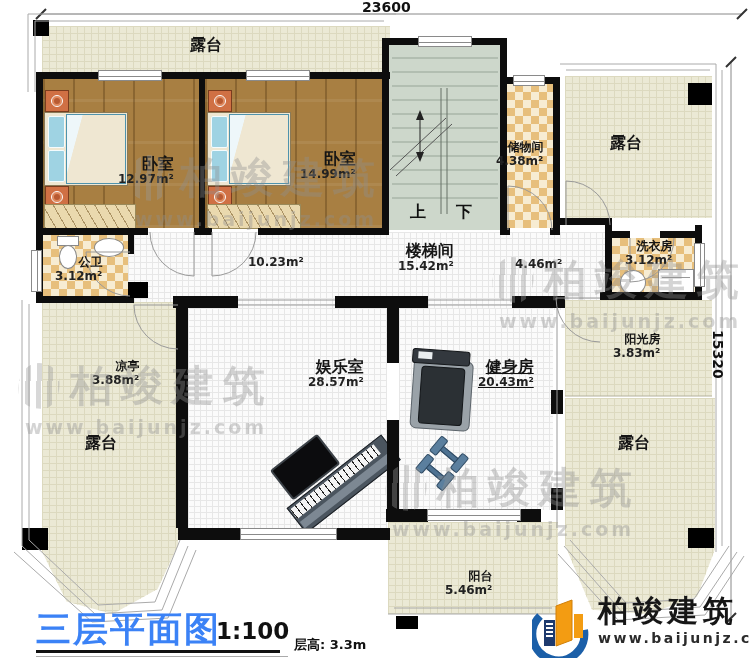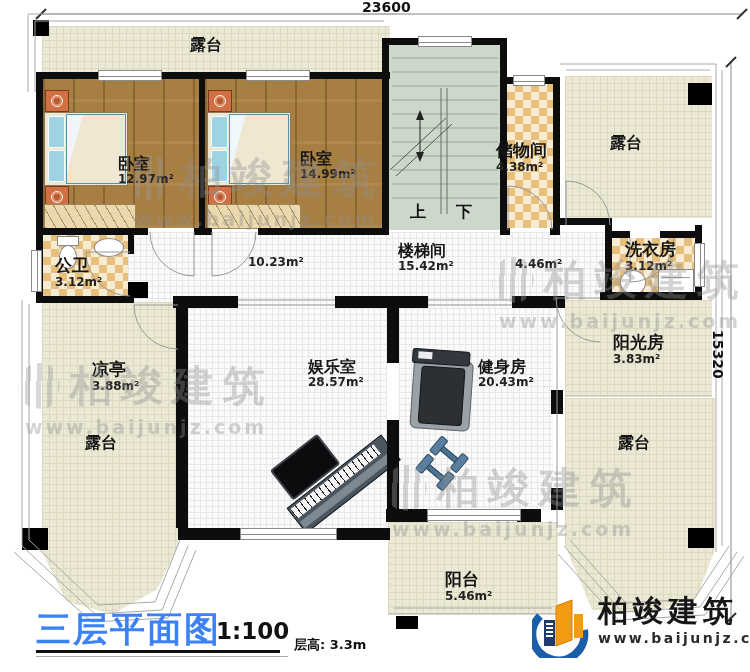--- a/index.html
+++ b/index.html
@@ -19,22 +19,22 @@
     repeating-linear-gradient(0deg,rgba(255,255,255,.07) 0 3px,transparent 3px 42px);}
   .stairfill{background:#cdd7cb;}
   
   .wall{position:absolute;background:#0d0d0d;z-index:3;}
   .col{position:absolute;background:#000;z-index:3;}
   
   .win{position:absolute;background:#fff;border:1px solid #8a8a8a;z-index:4;}
   .win:after{content:"";position:absolute;left:0;right:0;top:50%;border-top:1px solid #8a8a8a;}
   .win.v:after{left:50%;top:0;bottom:0;right:auto;border-top:none;border-left:1px solid #8a8a8a;}
   
-  .rlabel{position:absolute;z-index:5;text-align:left;white-space:nowrap;line-height:1.15;}
-  .rname{font-weight:bold;font-size:17px;color:#151515;}
+  .rlabel{position:absolute;z-index:5;text-align:right;white-space:nowrap;line-height:1.15;}
+  .rname{font-weight:bold;font-size:12px;color:#151515;}
   .rname.big{font-size:16px;}
   .rarea{font-weight:bold;font-size:12px;color:#222;}
   .updown{position:absolute;z-index:5;font-weight:bold;font-size:16px;}
   
   .furn{position:absolute;z-index:2;}
   .nightstand{background:#d07044;border:1px solid #7a3c1e;}
   .nightstand:after{content:"";position:absolute;left:50%;top:50%;width:10px;height:10px;margin:-6px 0 0 -6px;
     border:1px solid #fff;border-radius:50%;background:#b85a32;box-shadow:inset 0 0 0 2px #e08a5e;}
   .bedframe{background:#efe7d2;border:1px solid #8a7a58;}
   .pillow{background:#9fd3e3;border:1px solid #f4fbfd;border-radius:2px;}
@@ -291,21 +291,21 @@
     <div class="rname">凉亭</div>
     <div class="rarea">3.88m²</div>
     </div>
   <div class="rlabel" style="left:85px;top:434px;">
     <div class="rname big">露台</div>
     </div>
   <div class="rlabel" style="left:308px;top:358px;">
     <div class="rname big">娱乐室</div>
     <div class="rarea">28.57m²</div>
     </div>
-  <div class="rlabel" style="left:478px;top:358px;">
+  <div class="rlabel" style="left:478px;top:358px;text-decoration:underline;">
     <div class="rname big">健身房</div>
     <div class="rarea">20.43m²</div>
     </div>
   <div class="rlabel" style="left:613px;top:333px;">
     <div class="rname">阳光房</div>
     <div class="rarea">3.83m²</div>
     </div>
   <div class="rlabel" style="left:618px;top:434px;">
     <div class="rname big">露台</div>
     </div>

